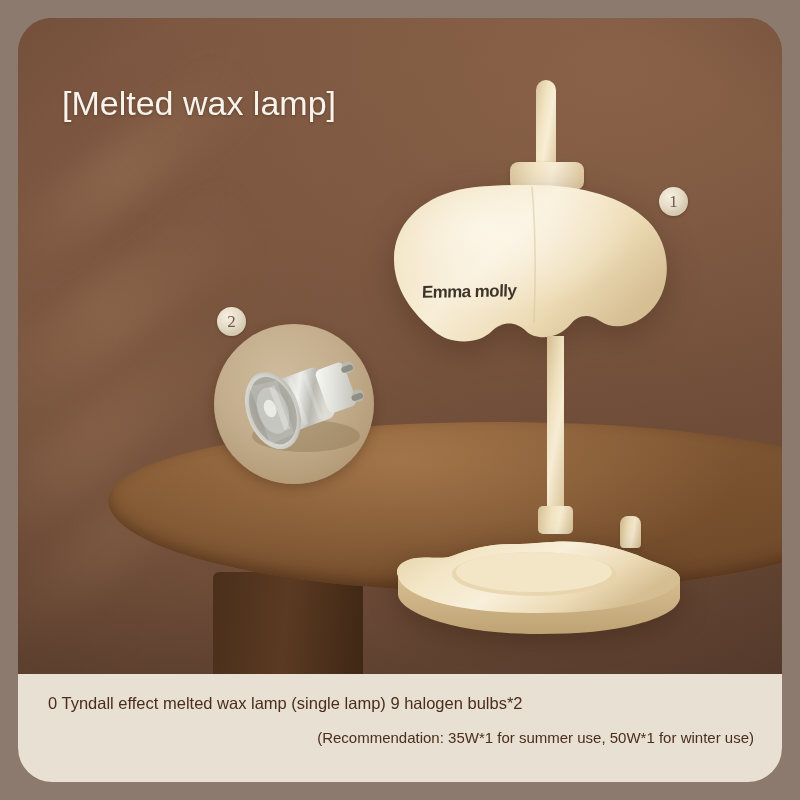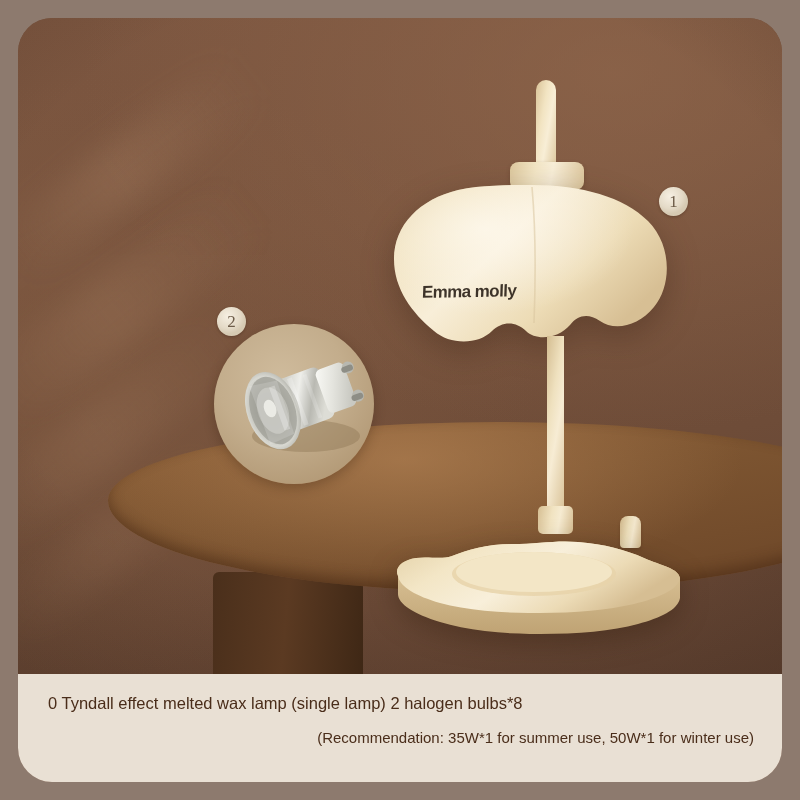--- a/index.html
+++ b/index.html
@@ -398,20 +398,21 @@
           <rect x="62" y="56" width="6" height="46" fill="#ffffff" opacity="0.28"></rect>
           <rect x="82" y="54" width="5" height="50" fill="#ffffff" opacity="0.22"></rect>
           <rect x="98" y="56" width="4" height="46" fill="#ffffff" opacity="0.18"></rect>
         </g>
       </svg>
     </div>
 
     <div class="badge badge-1">1</div>
     <div class="badge badge-2">2</div>
 
+    <div class="title">[Melted wax lamp]</div>
 
     <div class="caption">
-      <div class="caption-line-1">0 Tyndall effect melted wax lamp (single lamp) 2 halogen bulbs*8</div>
+      <div class="caption-line-1">0 Tyndall effect melted wax lamp (single lamp) 9 halogen bulbs*2</div>
       <div class="caption-line-2">(Recommendation: 35W*1 for summer use, 50W*1 for winter use)</div>
     </div>
 
   </div>
 </div>
 
 </body></html>

